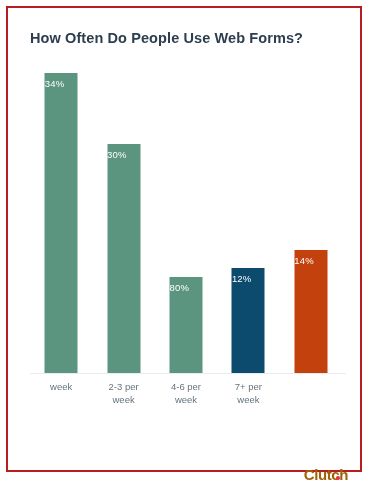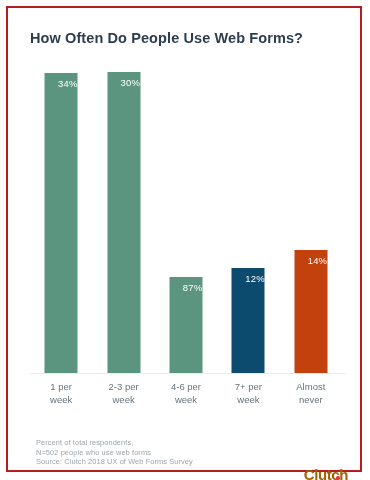--- a/index.html
+++ b/index.html
@@ -69,21 +69,21 @@
     transform: translateX(-50%);
     width: 33px;
     background: #5b9580;
   }
 
   .bar-value {
     position: absolute;
     top: 5px;
     left: 0;
     width: 100%;
-    text-align: right;
+    text-align: left;
     font-size: 9.5px;
     color: #ffffff;
     letter-spacing: 0.2px;
   }
 
   
   .cat-labels {
     position: absolute;
     left: 22px;
     top: 372px;
@@ -141,68 +141,58 @@
 
   <div class="chart-title">How Often Do People Use Web Forms?</div>
 
   <div class="plot">
       <div class="bar-slot" style="left: 0px;">
         <div class="bar" style="height: 301.143px; background: rgb(91, 149, 128);">
           <div class="bar-value" style="color: rgb(255, 255, 255);">34%</div>
         </div>
       </div>
       <div class="bar-slot" style="left: 62.4px;">
-        <div class="bar" style="height: 302px; background: rgb(91, 149, 128);">
+        <div class="bar" style="height: 230px; background: rgb(91, 149, 128);">
           <div class="bar-value" style="color: rgb(255, 255, 255);">30%</div>
         </div>
       </div>
       <div class="bar-slot" style="left: 124.8px;">
         <div class="bar" style="height: 97.4286px; background: rgb(91, 149, 128);">
-          <div class="bar-value" style="color: rgb(255, 255, 255);">87%</div>
+          <div class="bar-value" style="color: rgb(255, 255, 255);">80%</div>
         </div>
       </div>
       <div class="bar-slot" style="left: 187.2px;">
         <div class="bar" style="height: 106.286px; background: #0c4a6e;">
           <div class="bar-value" style="color: rgb(255, 255, 255);">12%</div>
         </div>
       </div>
       <div class="bar-slot" style="left: 249.6px;">
         <div class="bar" style="height: 124px; background: #c2410c;">
           <div class="bar-value" style="color: rgb(255, 255, 255);">14%</div>
         </div>
       </div>
     </div>
   <div class="baseline"></div>
   <div class="cat-labels">
       <div class="cat-slot" style="left: 0px;">
-        <div>1 per</div>
         <div>week</div>
       </div>
       <div class="cat-slot" style="left: 62.4px;">
         <div>2-3 per</div>
         <div>week</div>
       </div>
       <div class="cat-slot" style="left: 124.8px;">
         <div>4-6 per</div>
         <div>week</div>
       </div>
       <div class="cat-slot" style="left: 187.2px;">
         <div>7+ per</div>
         <div>week</div>
       </div>
-      <div class="cat-slot" style="left: 249.6px;">
-        <div>Almost</div>
-        <div>never</div>
-      </div>
     </div>
 
-  <div class="footnote">
-    <div>Percent of total respondents,</div>
-    <div>N=502 people who use web forms</div>
-    <div>Source: Clutch 2018 UX of Web Forms Survey</div>
-  </div>
 
   <div class="logo">
     <span>Clutch</span>
     <span class="dot"></span>
   </div>
 
 </div>
 
 </body></html>

